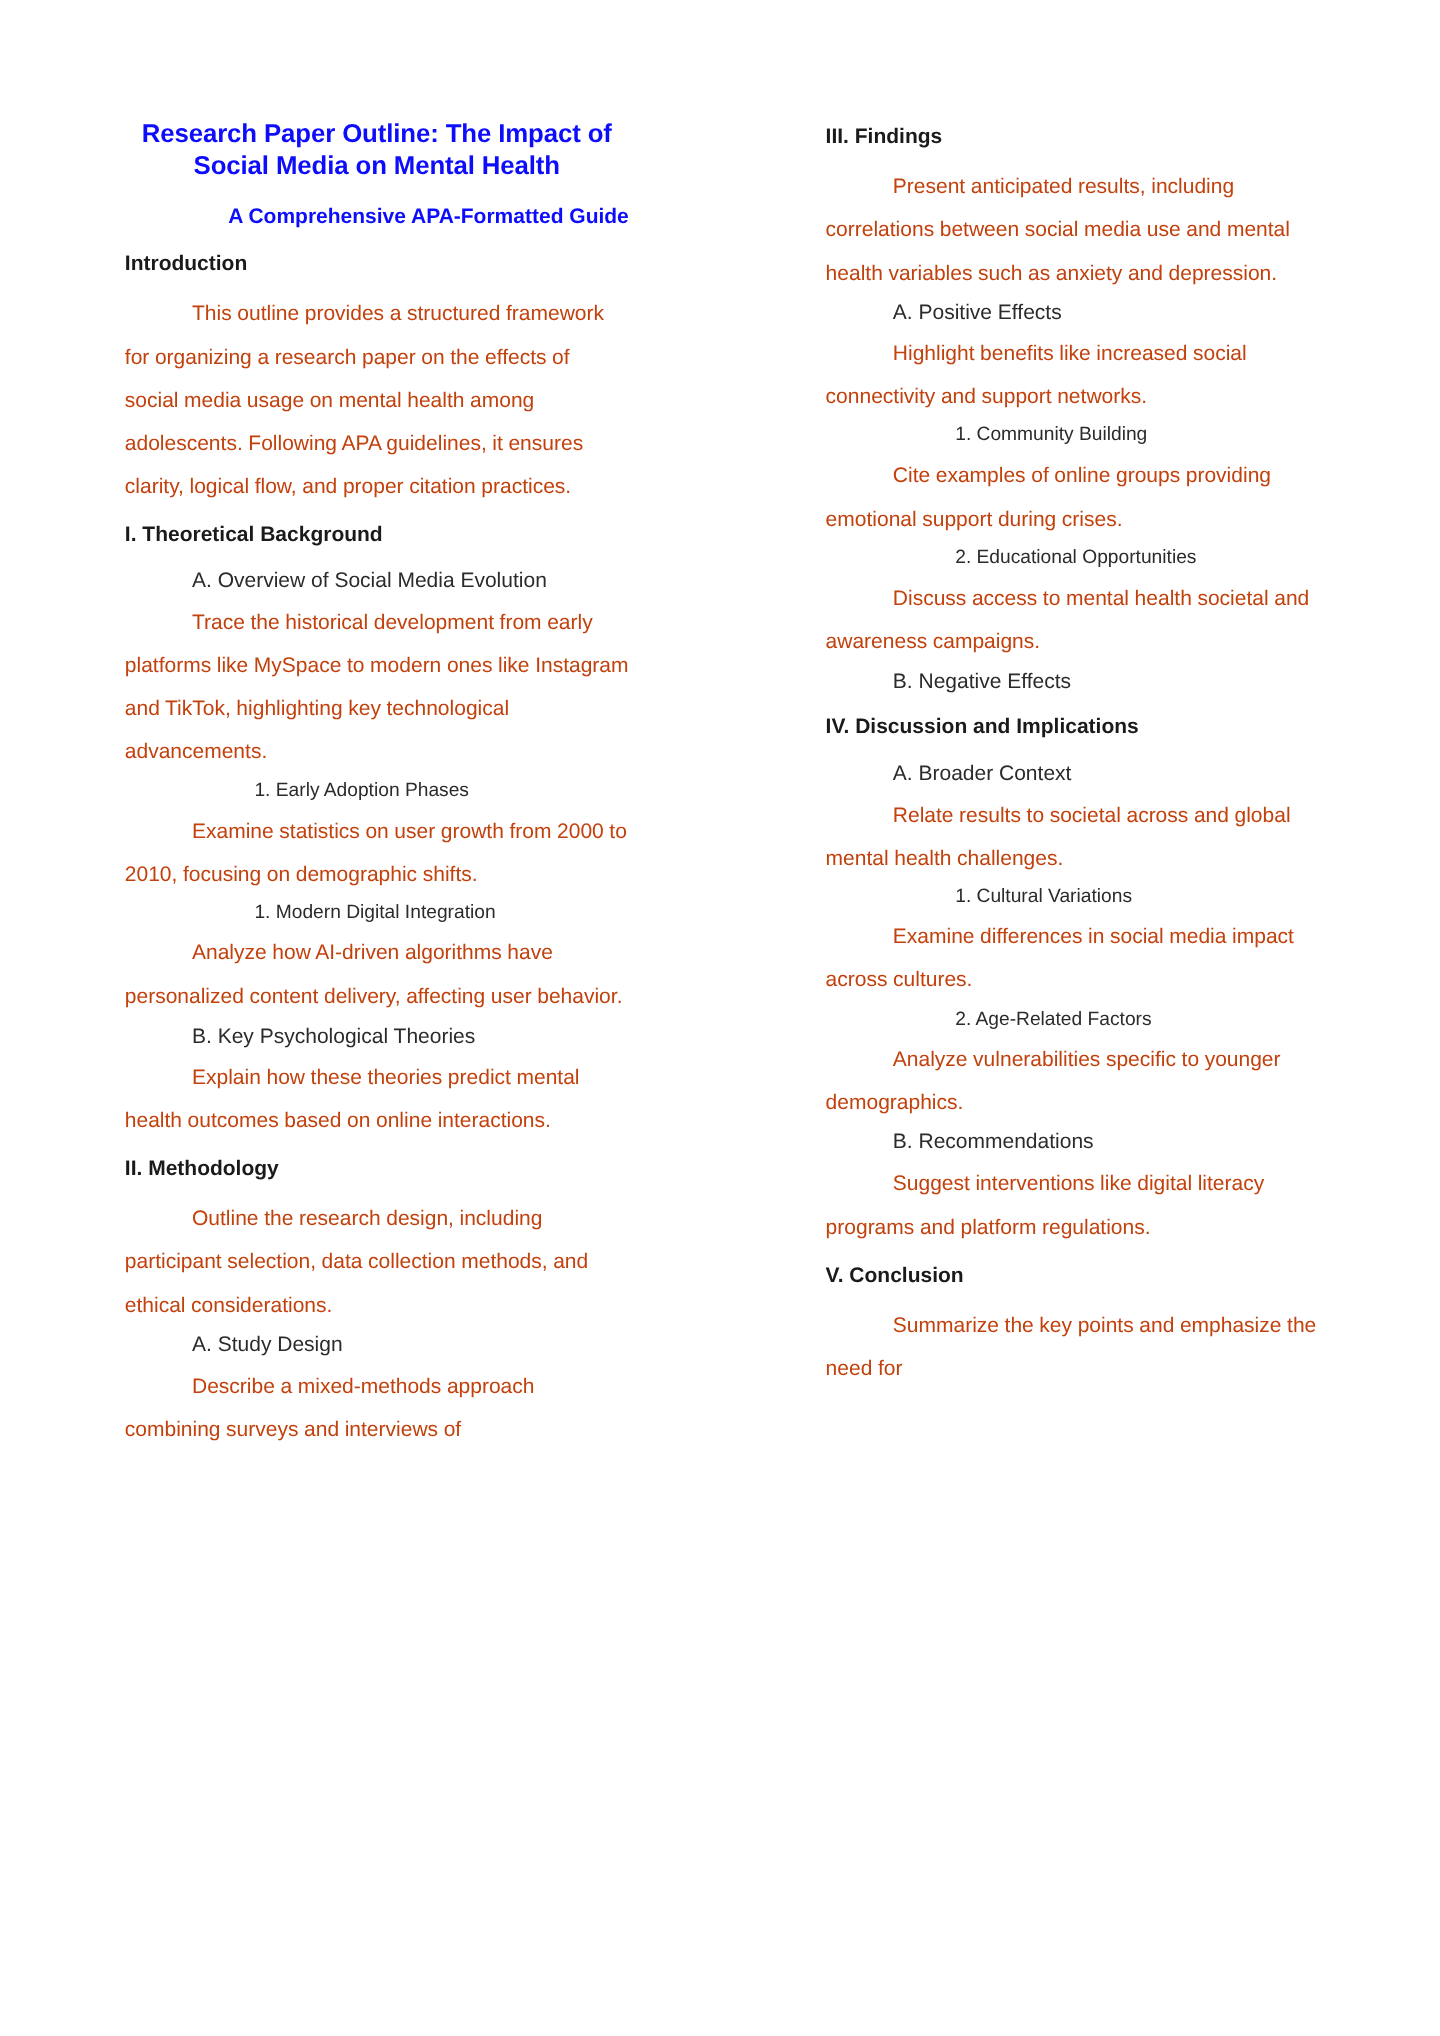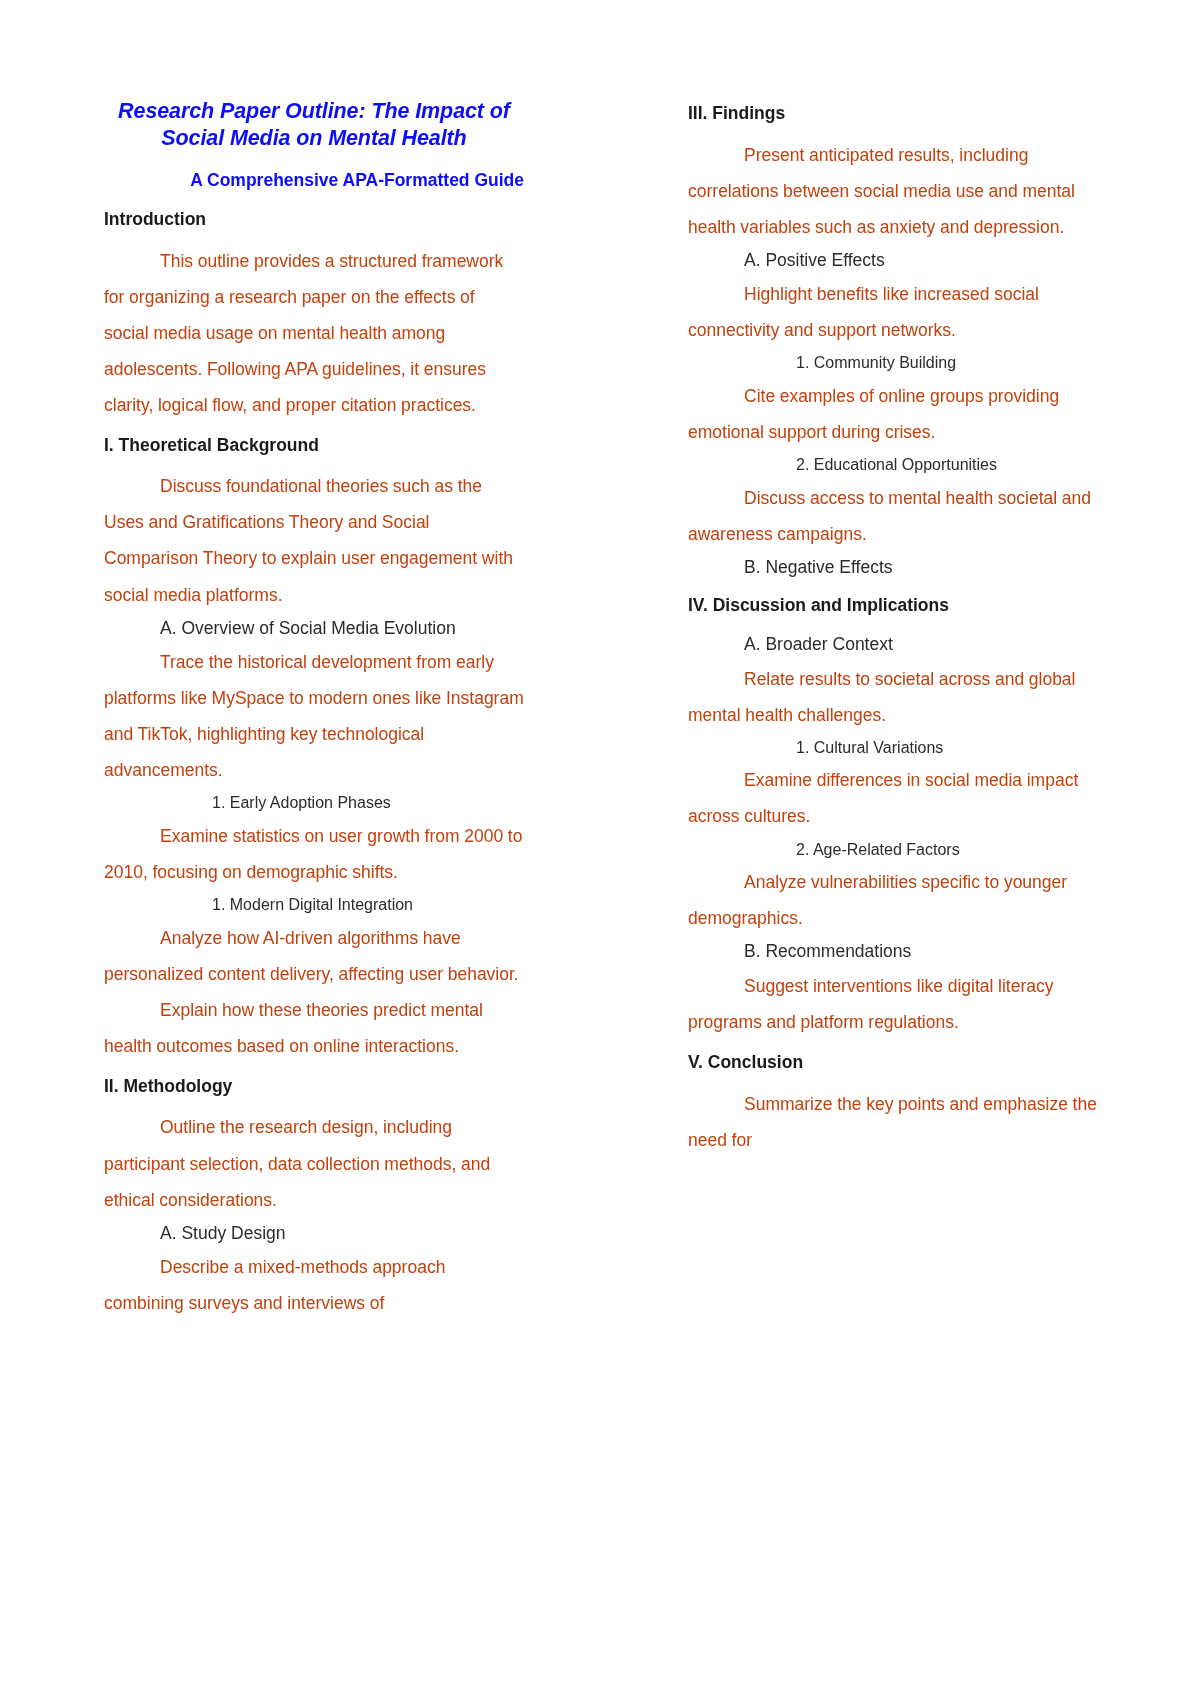--- a/index.html
+++ b/index.html
@@ -51,21 +51,20 @@
 
   
   .doc-title {
     color: #0d0dfb;
     font-weight: bold;
     font-size: 21.5px;
     line-height: 1.26;
     text-align: center;
     margin: 0 0 17px 0;
     letter-spacing: -0.1px;
-    font-style: italic;
   }
   .doc-subtitle {
     color: #0d0dfb;
     font-weight: bold;
     font-size: 17.5px;
     line-height: 1.3;
     text-align: right;
     margin: 0 0 12px 0;
   }
 
@@ -120,27 +119,27 @@
 <div class="page">
   <div class="columns">
 
     <div class="col col-left">
       <div class="doc-title">Research Paper Outline: The Impact of Social Media on Mental Health</div>
       <div class="doc-subtitle">A Comprehensive APA-Formatted Guide</div>
       <div id="left-body">
           <div class="h1 first">Introduction</div>
           <div class="para">This outline provides a structured framework for organizing a research paper on the effects of social media usage on mental health among adolescents. Following APA guidelines, it ensures clarity, logical flow, and proper citation practices.</div>
           <div class="h1">I. Theoretical Background</div>
-          <div class="para">Discuss foundational theories such as the Uses and Gratifications Theory and Social Comparison Theory to explain user engagement with social media platforms.</div>
           <div class="h2">A. Overview of Social Media Evolution</div>
           <div class="para">Trace the historical development from early platforms like MySpace to modern ones like Instagram and TikTok, highlighting key technological advancements.</div>
           <div class="h3">1. Early Adoption Phases</div>
           <div class="para">Examine statistics on user growth from 2000 to 2010, focusing on demographic shifts.</div>
           <div class="h3">1. Modern Digital Integration</div>
           <div class="para">Analyze how AI-driven algorithms have personalized content delivery, affecting user behavior.</div>
+          <div class="h2">B. Key Psychological Theories</div>
           <div class="para">Explain how these theories predict mental health outcomes based on online interactions.</div>
           <div class="h1">II. Methodology</div>
           <div class="para">Outline the research design, including participant selection, data collection methods, and ethical considerations.</div>
           <div class="h2">A. Study Design</div>
           <div class="para">Describe a mixed-methods approach combining surveys and interviews of</div>
         </div>
     </div>
 
     <div class="col col-right">
       <div id="right-body">

